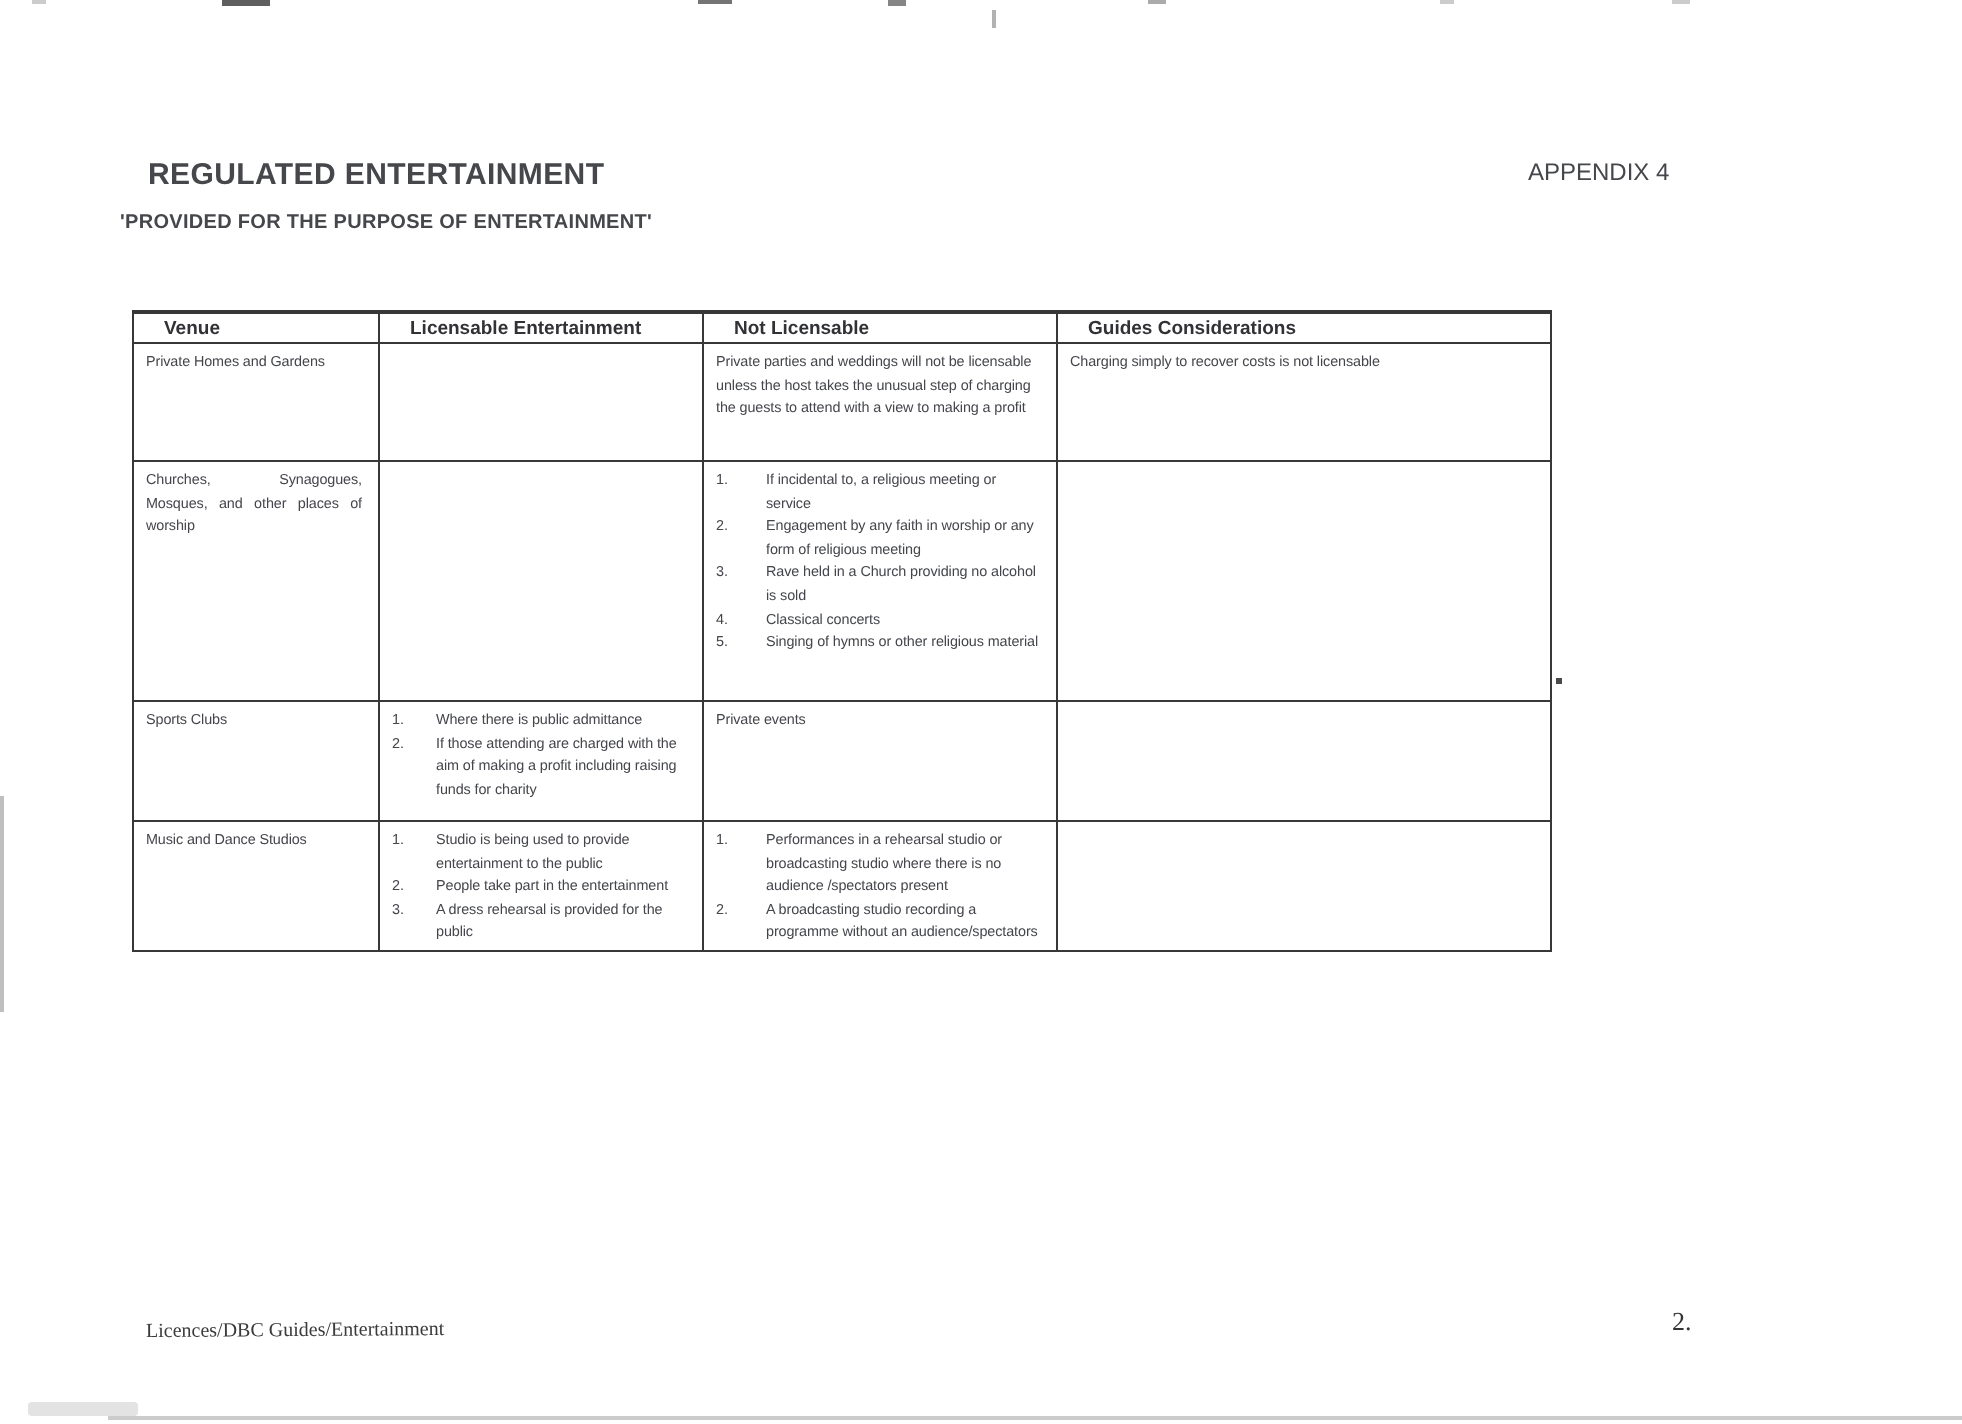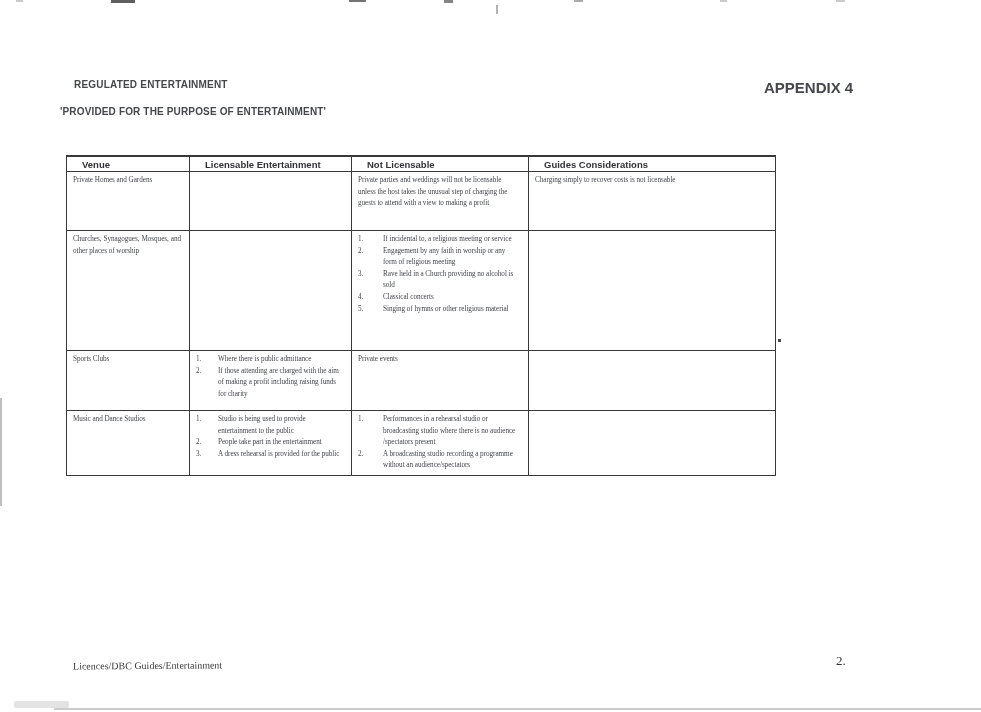--- a/index.html
+++ b/index.html
@@ -12,32 +12,32 @@
     height: 712px;
     position: relative;
     overflow: hidden;
     font-family: "Liberation Sans", sans-serif;
     color: #3f4146;
   }
   .page-title {
     position: absolute;
     left: 74px;
     top: 79px;
-    font-size: 10px;
+    font-size: 15px;
     font-weight: bold;
     letter-spacing: 0.2px;
     color: #45474b;
     text-align: center;
   }
   .appendix-label {
     position: absolute;
     left: 764px;
     top: 79px;
-    font-size: 15px;
-    font-weight: bold;
+    font-size: 12px;
+    font-weight: normal;
     color: #45474b;
   }
   .page-subtitle {
     position: absolute;
     left: 60px;
     top: 106px;
     font-size: 10px;
     font-weight: bold;
     letter-spacing: 0.15px;
     color: #45474b;
@@ -67,21 +67,20 @@
     white-space: nowrap;
     overflow: hidden;
   }
   table.grid td {
     vertical-align: top;
     font-size: 7.2px;
     line-height: 11.6px;
     padding: 3px 6px 3px 6px;
     color: #44464b;
     letter-spacing: -0.05px;
-    font-family: Liberation Serif, serif;
   }
   tbody tr:nth-child(1) { height: 59px; }
   tbody tr:nth-child(2) { height: 120px; }
   tbody tr:nth-child(3) { height: 60px; }
   tbody tr:nth-child(4) { height: 62px; }
   td.venue {
     text-align: justify;
     padding-right: 20px;
     line-height: 12.6px;
   }

